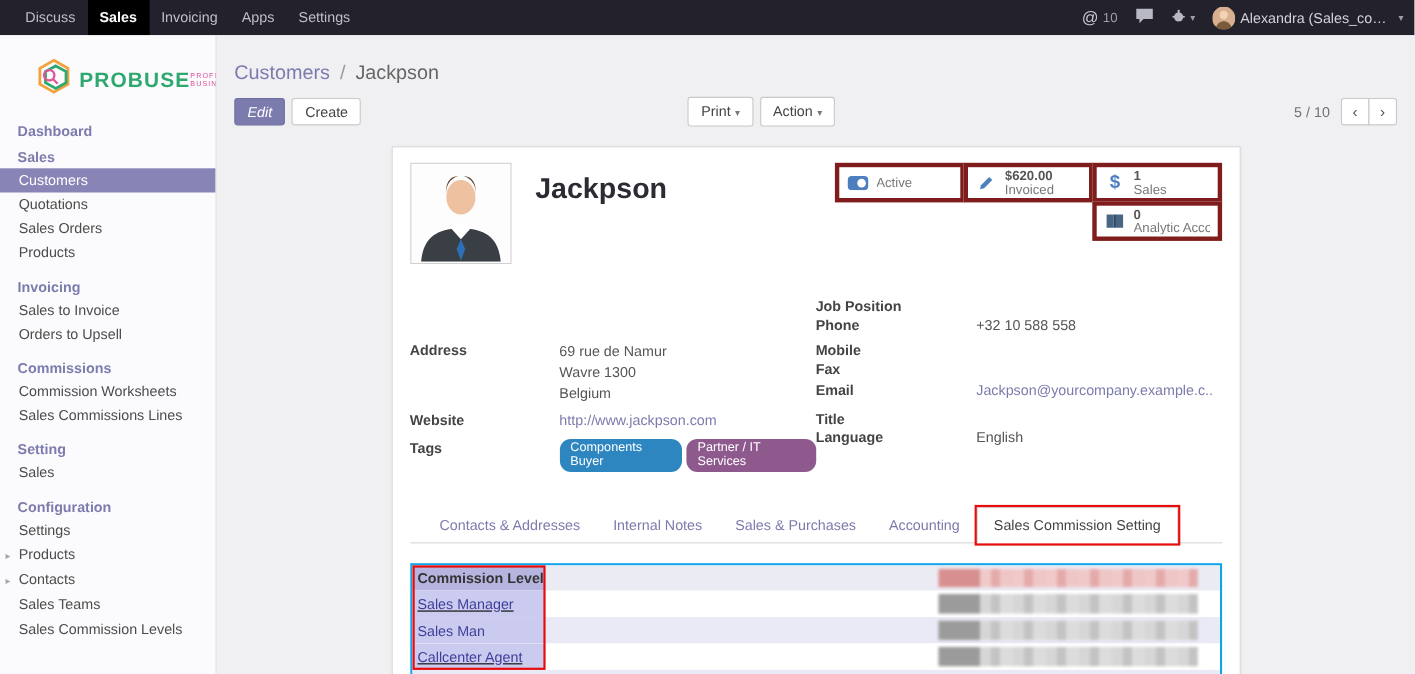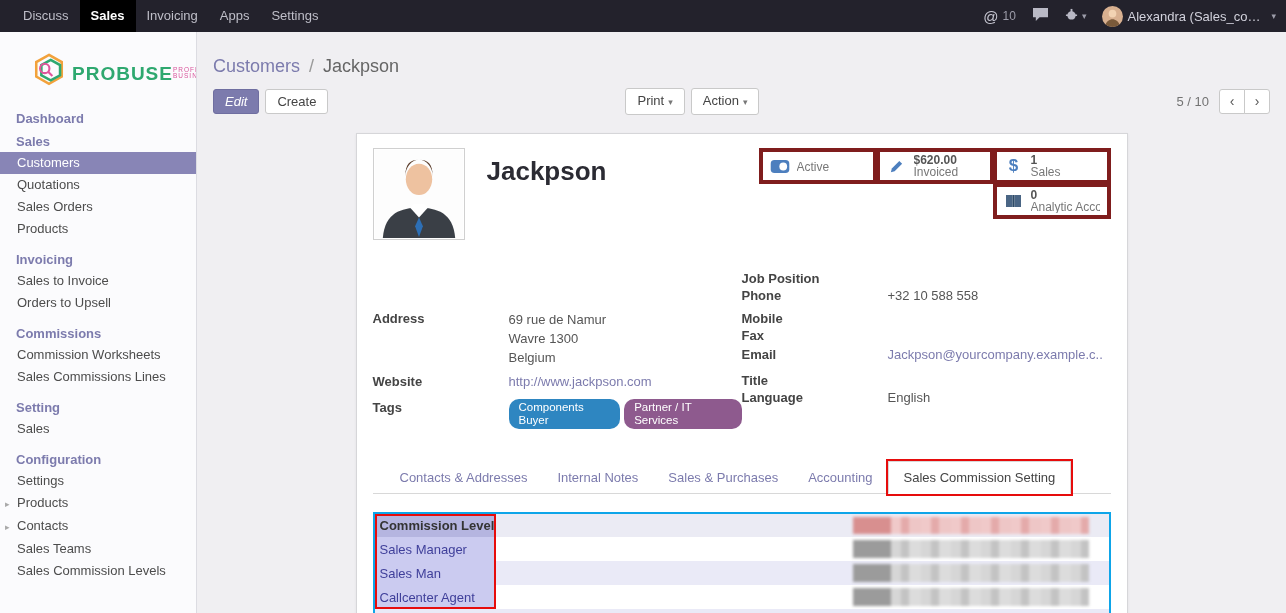--- a/index.html
+++ b/index.html
@@ -91,21 +91,21 @@
   .tabs { display:flex; border-bottom:1px solid #d8d8d8; margin-top:28px; padding-left:12px;
     font-size:13px; align-items:flex-end; }
   .tab { padding:8px 15px; color:#7c7bad; cursor:pointer; white-space:nowrap; }
   .tab.active { background:#fff; border:1px solid #d8d8d8; border-bottom:1px solid #fff;
     color:#444; margin-bottom:-1px; outline:2px solid #e60c0c; }
 
   
   .table-annot { border:2px solid #0ea5e9; margin-top:18px; position:relative; }
   .trow { height:24px; display:flex; align-items:center; position:relative; font-size:13px; }
   .trow.header { height:23px; background:#ebebf4; }
-  .trow.odd { background:#fff; }
+  .trow.odd { background:#fff;text-decoration:underline; }
   .trow.even { background:#eaeaf7; }
   .tname { width:120px; height:100%; display:flex; align-items:center; padding-left:5px; flex-shrink:0; }
   .trow.header .tname { background:#b5b5e0; font-weight:bold; color:#333; }
   .trow.data .tname { background:#cbcbf0; color:#3f3f9a; }
   .redact { position:absolute; top:3px; bottom:3px; left:478px; width:236px; display:flex;
     filter:blur(1.6px); overflow:hidden; }
   .redact .b1 { width:38px; background:#9b9b9b; }
   .redact .b2 { flex:1; background:repeating-linear-gradient(90deg,#d6d6d6 0 10px,#c3c3c3 10px 18px,#dcdcdc 18px 30px); }
   .redact.pink .b1 { background:#d88f8f; }
   .redact.pink .b2 { background:repeating-linear-gradient(90deg,#f0c9c9 0 10px,#e4aaaa 10px 18px,#eec6c6 18px 30px); }

